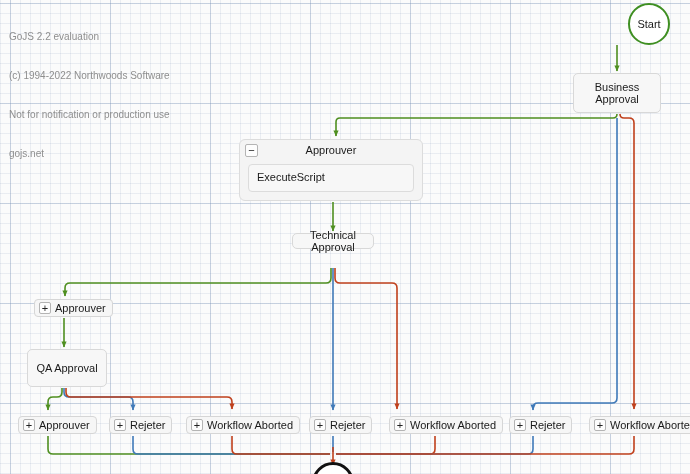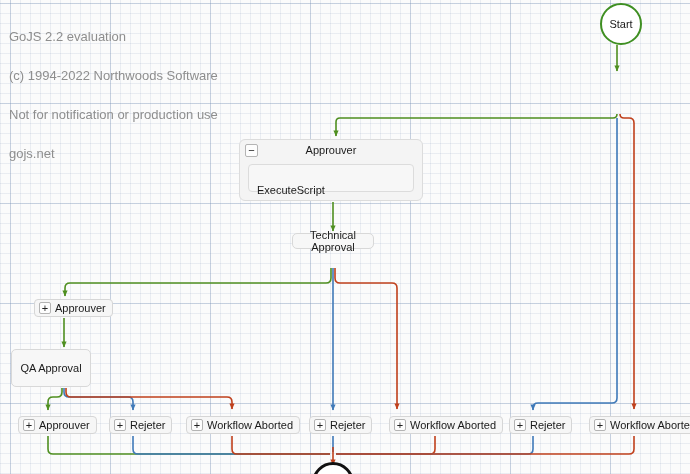--- a/index.html
+++ b/index.html
@@ -16,21 +16,21 @@
       linear-gradient(to bottom, rgba(140,160,190,0.16) 1px, transparent 1px),
       linear-gradient(to right, rgba(110,140,180,0.30) 1px, transparent 1px),
       linear-gradient(to bottom, rgba(110,140,180,0.30) 1px, transparent 1px);
     background-size:10px 10px,10px 10px,100px 100px,100px 100px;
     background-position:0px 3px,0px 3px,10px 3px,10px 3px;
   }
   #links{position:absolute;left:0;top:0;width:690px;height:474px;}
 
   .watermark{
     position:absolute;left:9px;top:4px;
-    font-size:13px;line-height:13px;color:#8e8e8e;
+    font-size:10px;line-height:13px;color:#8e8e8e;
     white-space:pre;pointer-events:none;
   }
   .wm-line{display:block;}
 
   
   .node{
     position:absolute;box-sizing:border-box;
     background:#f7f7f7;border:1px solid #d8d8d8;border-radius:5px;
     font-size:11px;color:#1a1a1a;
     display:flex;align-items:center;justify-content:center;
@@ -67,21 +67,21 @@
     display:flex;align-items:center;justify-content:center;
     font-family:"Liberation Sans", sans-serif;
   }
   .group-body{
     position:absolute;left:8px;right:8px;top:24px;bottom:8px;
     box-sizing:border-box;
     background:#f7f7f7;border:1px solid #dcdcdc;border-radius:4px;
     padding:5px 8px;font-size:11px;color:#1a1a1a;line-height:14px;
     text-align:left;
   }
-  .body-line{display:block;white-space:nowrap;margin-top:13px;}
+  .body-line{display:block;white-space:nowrap;}
 
   
   .chip{
     position:absolute;box-sizing:border-box;height:18px;
     background:#f6f6f6;border:1px solid #d6d6d6;border-radius:4px;
     display:flex;align-items:center;gap:4px;
     padding:0 6px 0 4px;
     font-size:11px;color:#1a1a1a;white-space:nowrap;
   }
   .chip .toggle{position:static;width:12px;height:12px;flex:0 0 auto;}
@@ -141,32 +141,35 @@
       <path d="M133,436 L133,449 Q133,454 138,454 L330,454" stroke="#3f79b8"></path>
       <path d="M232,436 L232,449 Q232,454 237,454 L330,454" stroke="#c0401c"></path>
       <path d="M333,436 L333,452" stroke="#3f79b8"></path>
       <path d="M435,436 L435,449 Q435,454 430,454 L336,454" stroke="#c0401c"></path>
       <path d="M533,436 L533,449 Q533,454 528,454 L336,454" stroke="#3f79b8"></path>
       <path d="M634,436 L634,449 Q634,454 629,454 L336,454" stroke="#c0401c"></path>
       <path d="M333,447 L333,465" stroke="#c0401c" marker-end="url(#ah-red)"></path>
     </g>
   </svg>
 
-  <div class="start-node" style="left:600px;top:3px;">
+  <div class="start-node" style="left:628px;top:3px;">
     <span>Start</span>
   </div>
 
   <div class="end-node" style="left:312px;top:462px;"></div>
 
+  <div class="node" style="left:573px;top:73px;width:88px;height:40px;">
+    <span>Business Approval</span>
+  </div>
 
   <div class="node" style="left:292px;top:233px;width:82px;height:16px;">
     <span>Technical Approval</span>
   </div>
 
-  <div class="node" style="left:11px;top:349px;width:80px;height:38px;">
+  <div class="node" style="left:27px;top:349px;width:80px;height:38px;">
     <span>QA Approval</span>
   </div>
 
   <div class="group" style="left:239px;top:139px;width:184px;height:62px;">
     <div class="group-header">
       <span class="toggle">−</span>
       <span>Approuver</span>
     </div>
     <div class="group-body">
       <span class="body-line">ExecuteScript</span>

